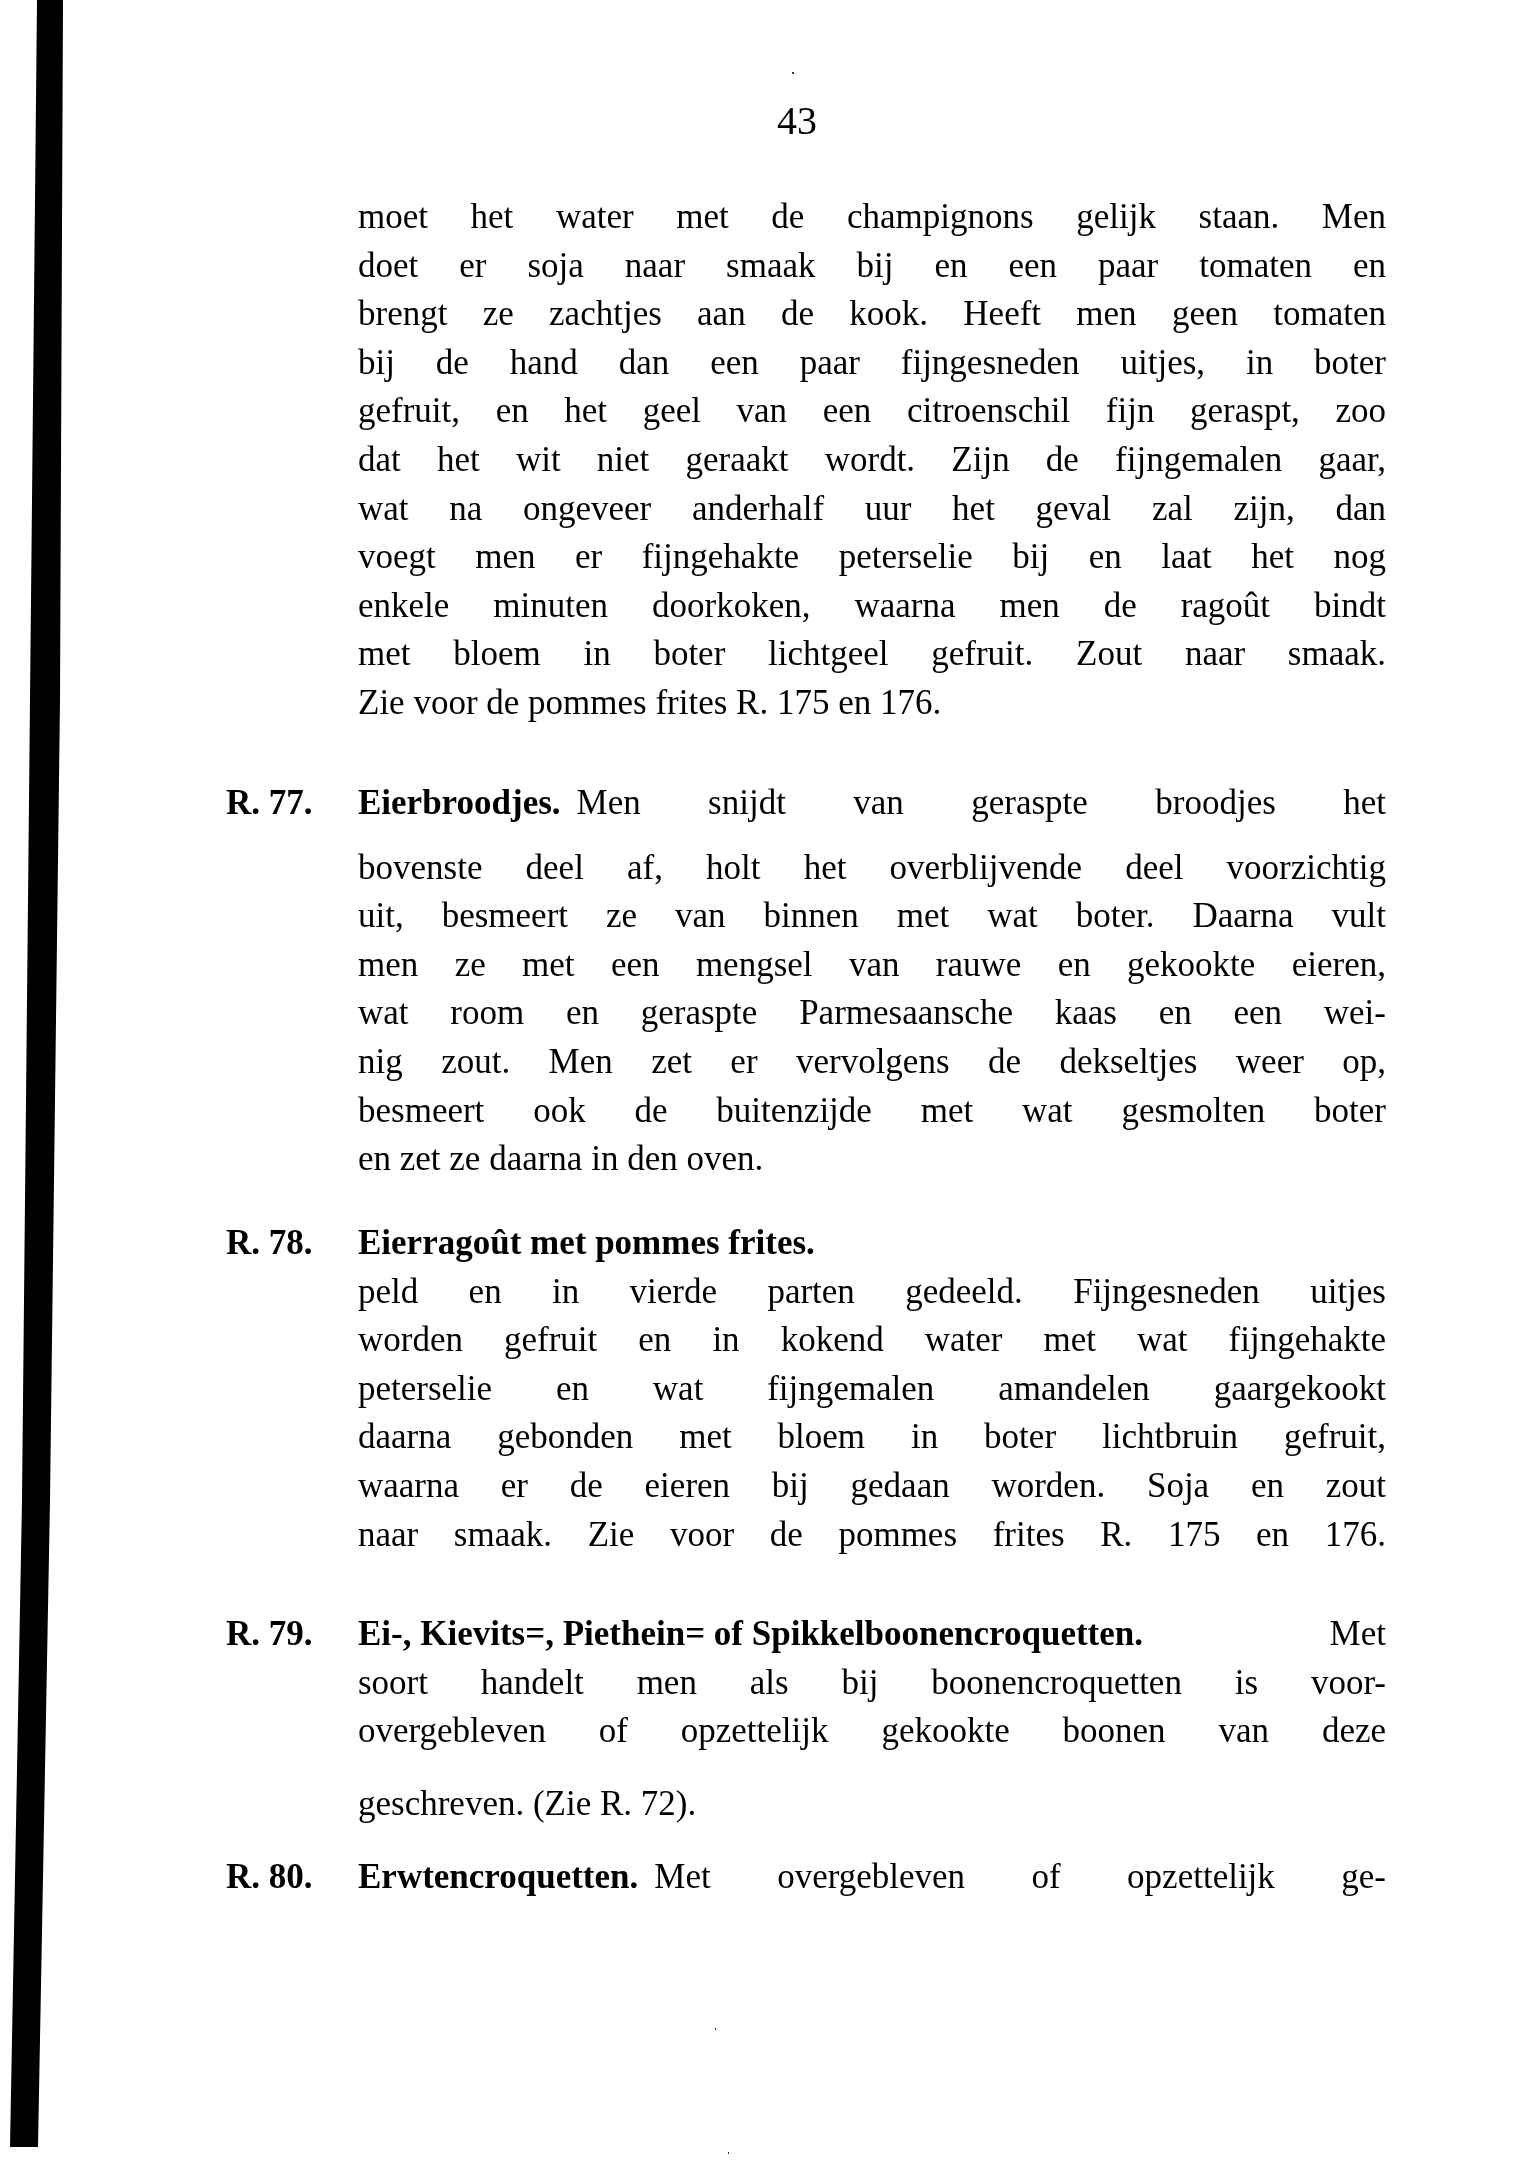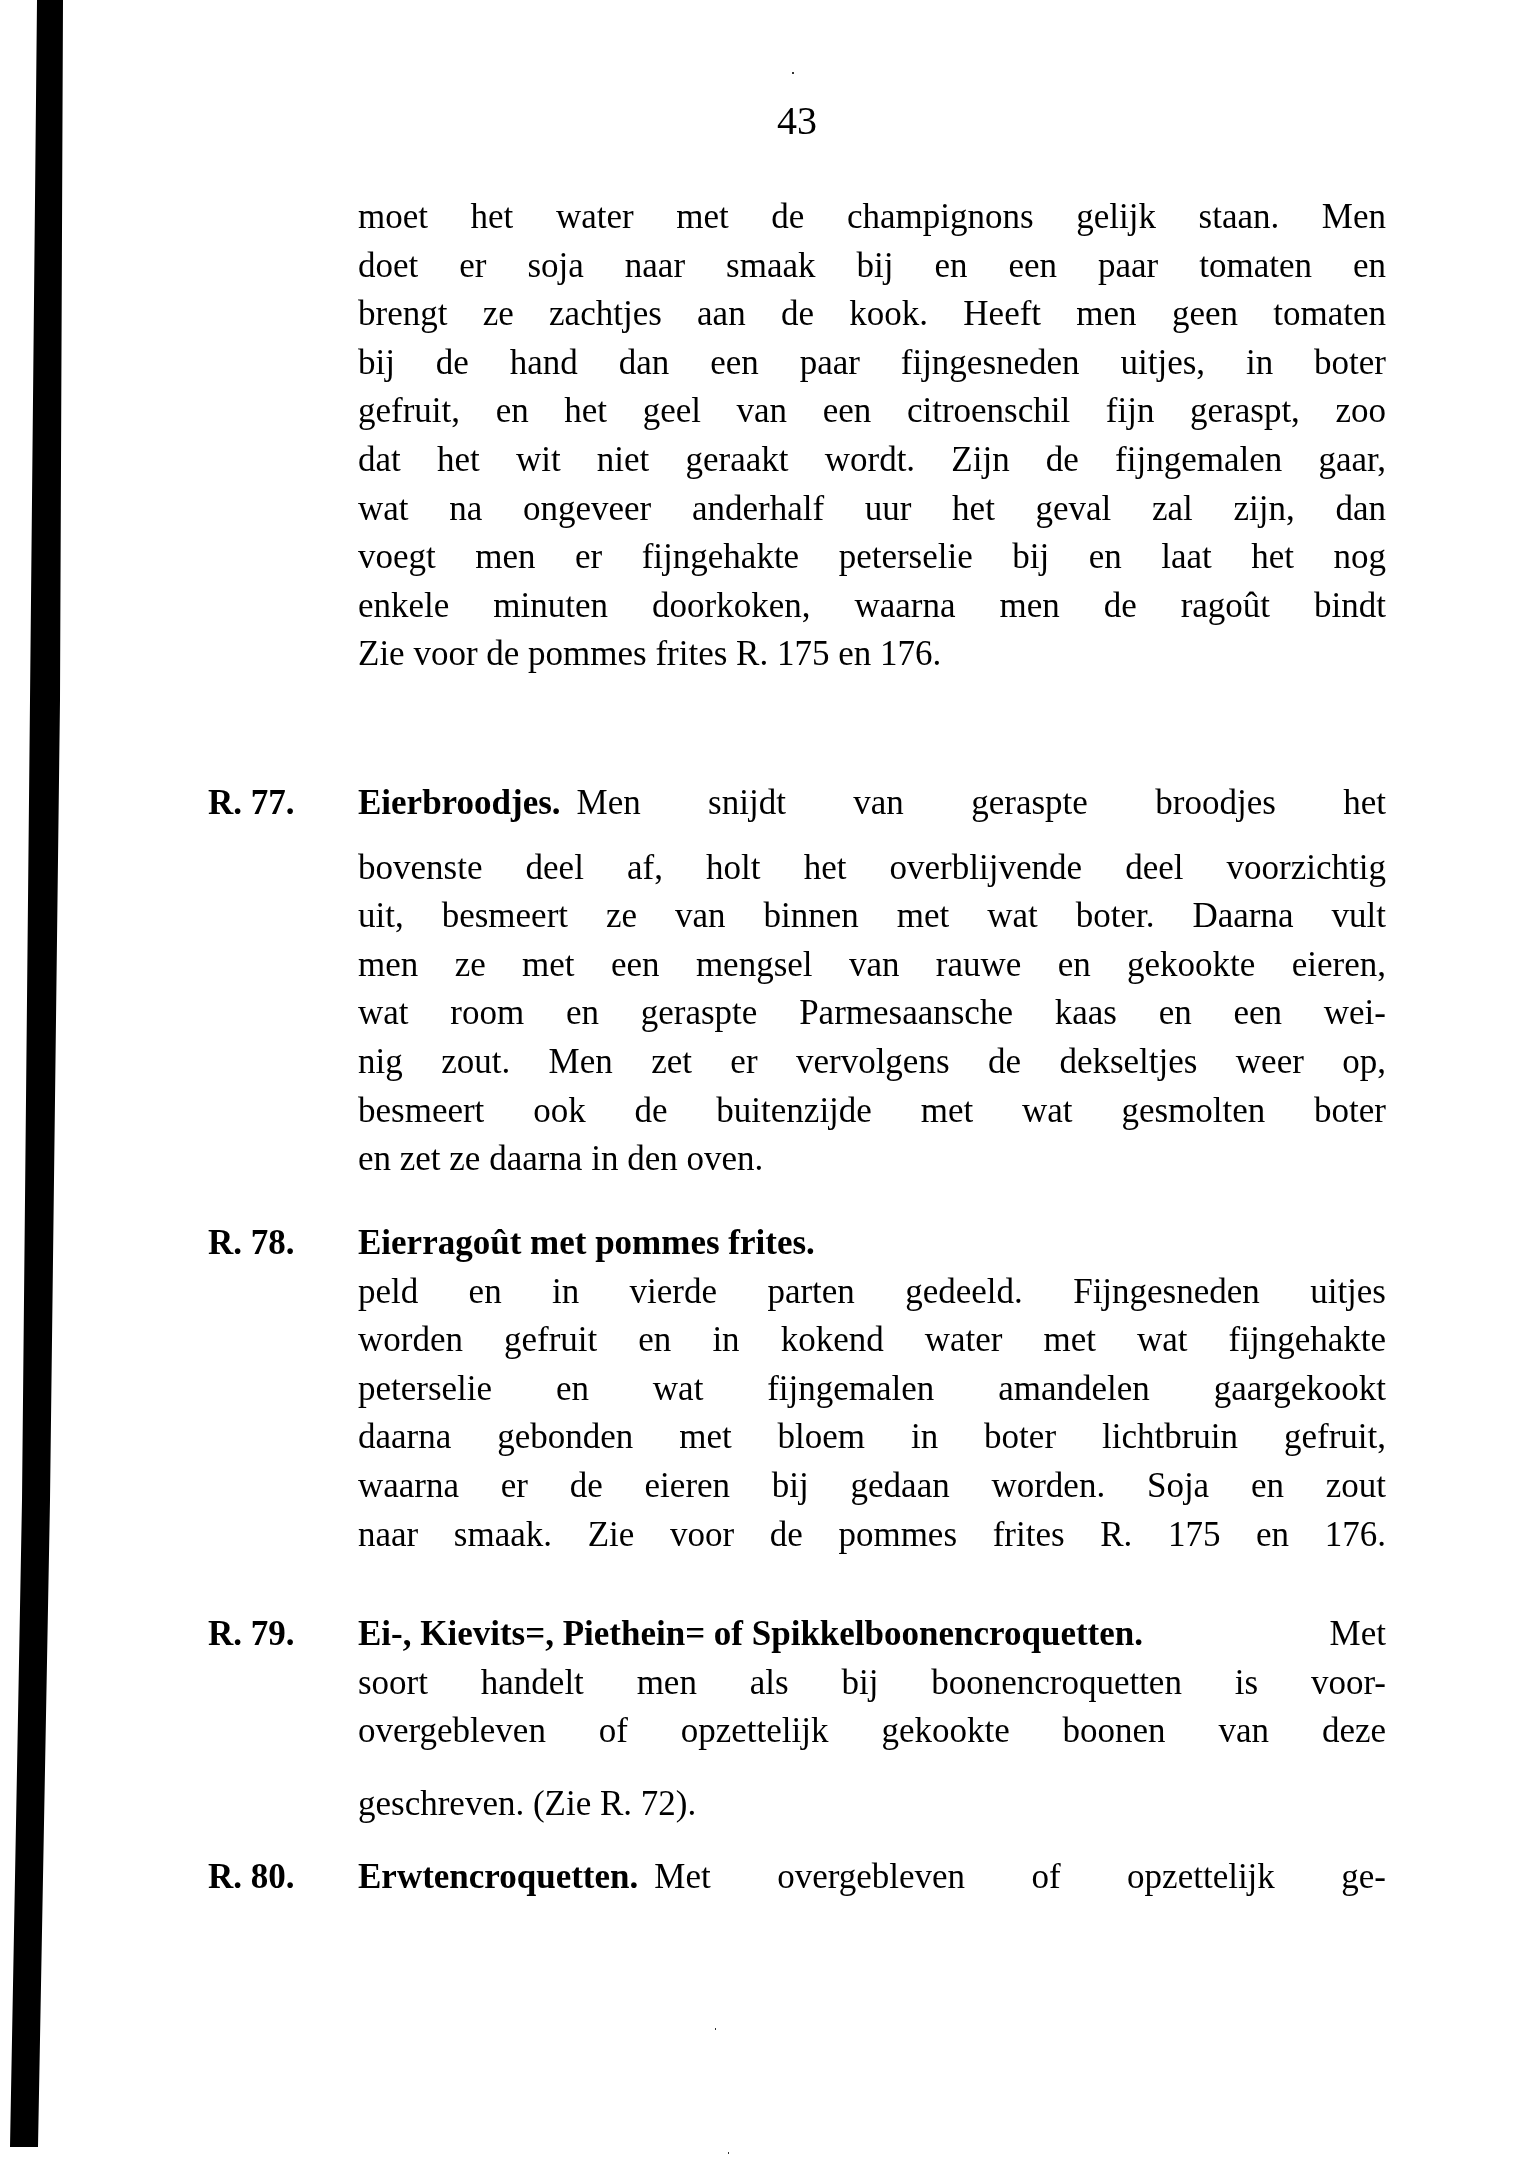--- a/index.html
+++ b/index.html
@@ -2,21 +2,21 @@
 <html><head>
 <meta charset="utf-8">
 <style>
   html, body { margin: 0; padding: 0; background: #ffffff; }
   body { width: 1532px; height: 2172px; position: relative; overflow: hidden;
          font-family: "Liberation Serif", "DejaVu Serif", serif; color: #000; }
   .edge { position: absolute; left: 0; top: 0; width: 80px; height: 2172px; }
   .pageno { position: absolute; left: 737px; top: 101px; width: 120px; text-align: center;
             font-size: 40px; line-height: 40px; }
   .block { position: absolute; left: 0; width: 1532px; }
-  .label { position: absolute; left: 208px; top: 0; font-size: 35px; line-height: 48.6px;
+  .label { position: absolute; left: 226px; top: 0; font-size: 35px; line-height: 48.6px;
            font-weight: bold; white-space: nowrap; }
   .lines { position: absolute; left: 358px; width: 1028px; top: 0; }
   .line { height: 48.6px; line-height: 48.6px; font-size: 35px; white-space: nowrap;
           text-align: justify; text-align-last: justify; overflow: visible; }
   .line.last { text-align-last: left; }
   .line .h { font-weight: bold; }
   .line span.t { white-space: normal; }
   .j { display: flex; justify-content: space-between; width: 100%; }
   .speck { position: absolute; width: 2px; height: 2px; background: #333; }
 </style>
@@ -37,20 +37,21 @@
   <div class="lines">
     <div class="line" style="white-space: normal;">moet het water met de champignons gelijk staan. Men</div>
     <div class="line" style="white-space: normal;">doet er soja naar smaak bij en een paar tomaten en</div>
     <div class="line" style="white-space: normal;">brengt ze zachtjes aan de kook. Heeft men geen tomaten</div>
     <div class="line" style="white-space: normal;">bij de hand dan een paar fijngesneden uitjes, in boter</div>
     <div class="line" style="white-space: normal;">gefruit, en het geel van een citroenschil fijn geraspt, zoo</div>
     <div class="line" style="white-space: normal;">dat het wit niet geraakt wordt. Zijn de fijngemalen gaar,</div>
     <div class="line" style="white-space: normal;">wat na ongeveer anderhalf uur het geval zal zijn, dan</div>
     <div class="line" style="white-space: normal;">voegt men er fijngehakte peterselie bij en laat het nog</div>
     <div class="line" style="white-space: normal;">enkele minuten doorkoken, waarna men de ragoût bindt</div>
+    <div class="line" style="white-space: normal;">met bloem in boter lichtgeel gefruit. Zout naar smaak.</div>
     <div class="line last" style="white-space: normal;">Zie voor de pommes frites R. 175 en 176.</div>
   </div>
 </div>
 
 <div class="block" style="top:779px;">
   <div class="label">R. 77.</div>
   <div class="lines">
     <div class="line j">
       <span class="h">Eierbroodjes.</span>
       <span class="t" style="flex:1;margin-left:16px;text-align:justify;text-align-last:justify;">Men snijdt van geraspte broodjes het</span>

